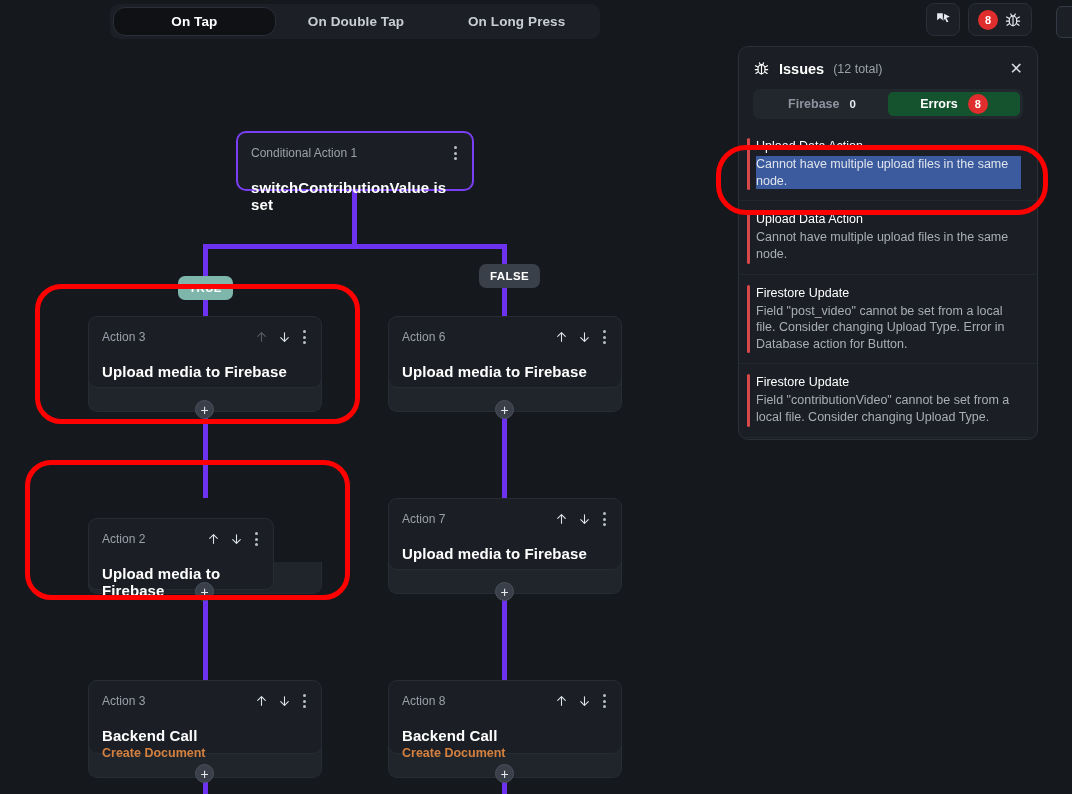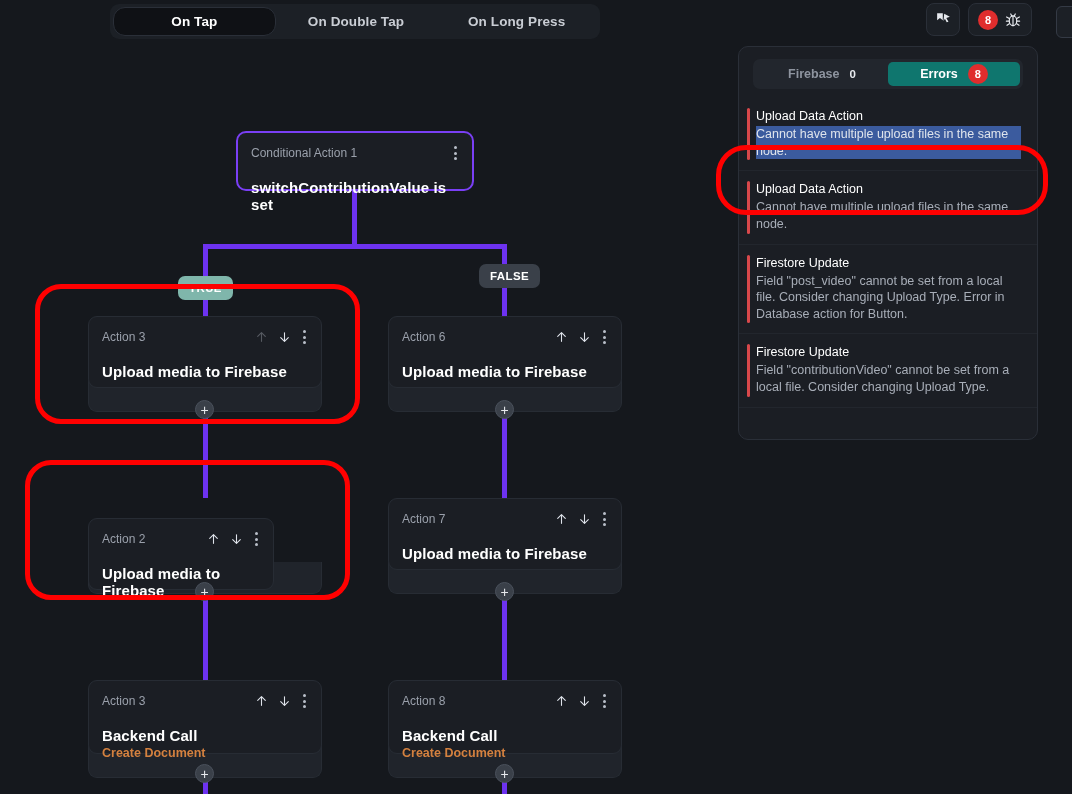--- a/index.html
+++ b/index.html
@@ -158,21 +158,21 @@
     padding: 3px;
   }
   .seg-item {
     flex: 1; height: 24px;
     display: flex; align-items: center; justify-content: center;
     gap: 10px;
     font-size: 12.5px; font-weight: bold;
     border-radius: 5px; cursor: pointer;
     color: #8e949f;
   }
-  .seg-item.active { background: #0f766e; color: #ffffff; }
+  .seg-item.active { background: #14532d; color: #ffffff; }
   .seg-num { font-size: 11.5px; font-weight: bold; color: #e9ebef; }
 
   .issue-list { margin-top: 9px; }
   .issue {
     position: relative;
     padding: 11px 16px 11px 17px;
     border-bottom: 1px solid #22262d;
     cursor: pointer;
   }
   .issue::before {
@@ -424,20 +424,39 @@
       <div class="node-title">Backend Call</div>
       <div class="node-sub">Create Document</div>
     </div>
     <div class="plusbtn" style="left:495px; top:764px;">+</div>
 
     <div class="anno" style="left:35px; top:284px; width:325px; height:140px;"></div>
     <div class="anno" style="left:25px; top:460px; width:325px; height:140px;"></div>
   </div>
 
   <div class="issues-panel">
+    <div class="issues-head">
+      <svg width="17" height="17" viewBox="0 0 24 24">
+        <g stroke="#ffffff" stroke-width="1.6" fill="none" stroke-linecap="round">
+          <ellipse cx="12" cy="13" rx="5" ry="6.5"></ellipse>
+          <line x1="12" y1="6.5" x2="12" y2="19.5"></line>
+          <line x1="9" y1="4" x2="10.5" y2="7"></line>
+          <line x1="15" y1="4" x2="13.5" y2="7"></line>
+          <line x1="7" y1="10" x2="3.5" y2="8"></line>
+          <line x1="7" y1="13.5" x2="3.2" y2="13.5"></line>
+          <line x1="7" y1="17" x2="4" y2="19"></line>
+          <line x1="17" y1="10" x2="20.5" y2="8"></line>
+          <line x1="17" y1="13.5" x2="20.8" y2="13.5"></line>
+          <line x1="17" y1="17" x2="20" y2="19"></line>
+        </g>
+      </svg>
+      <span class="issues-title">Issues</span>
+      <span class="issues-count">(12 total)</span>
+      <span class="issues-close">✕</span>
+    </div>
 
     <div class="seg">
       <div class="seg-item">
         <span>Firebase</span>
         <span class="seg-num">0</span>
       </div>
       <div class="seg-item active">
         <span>Errors</span>
         <span class="badge-red">8</span>
       </div>

